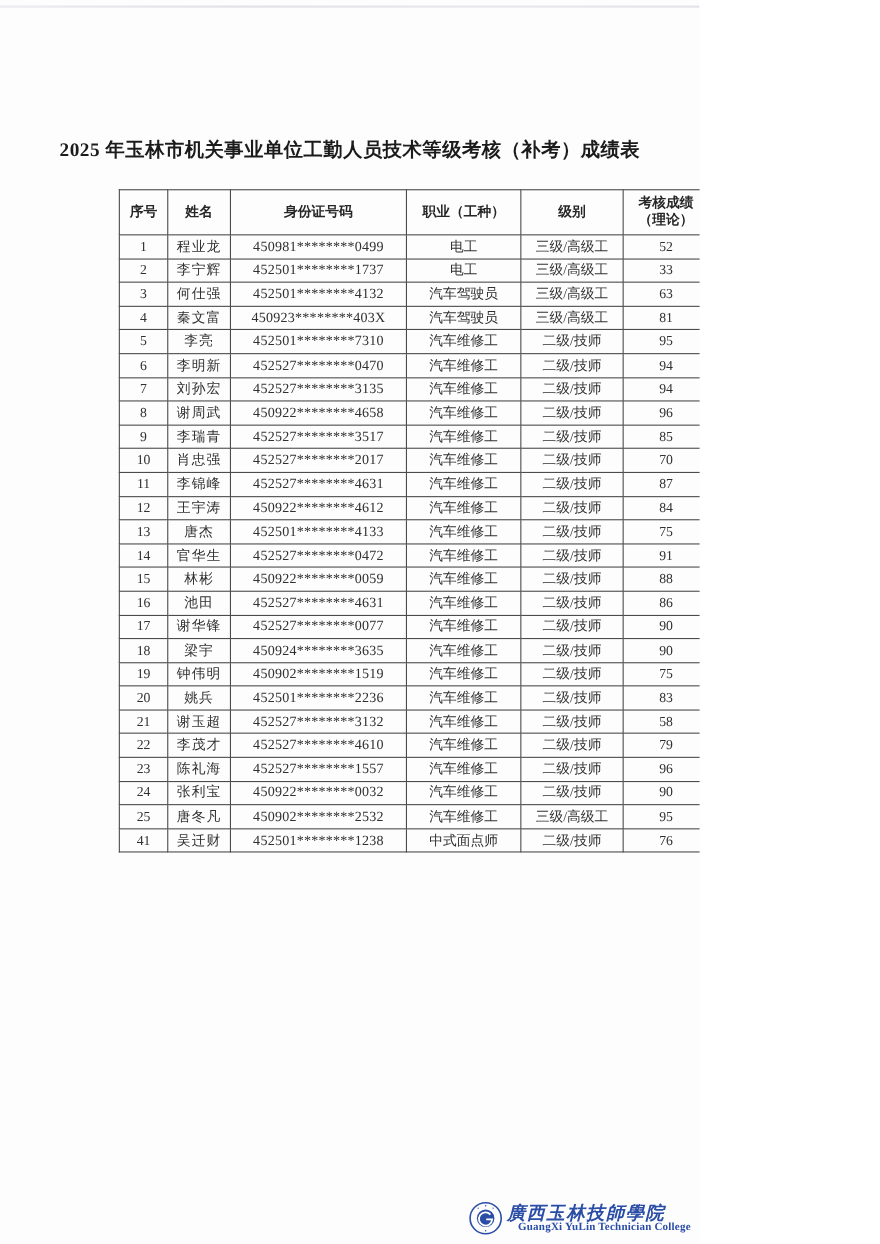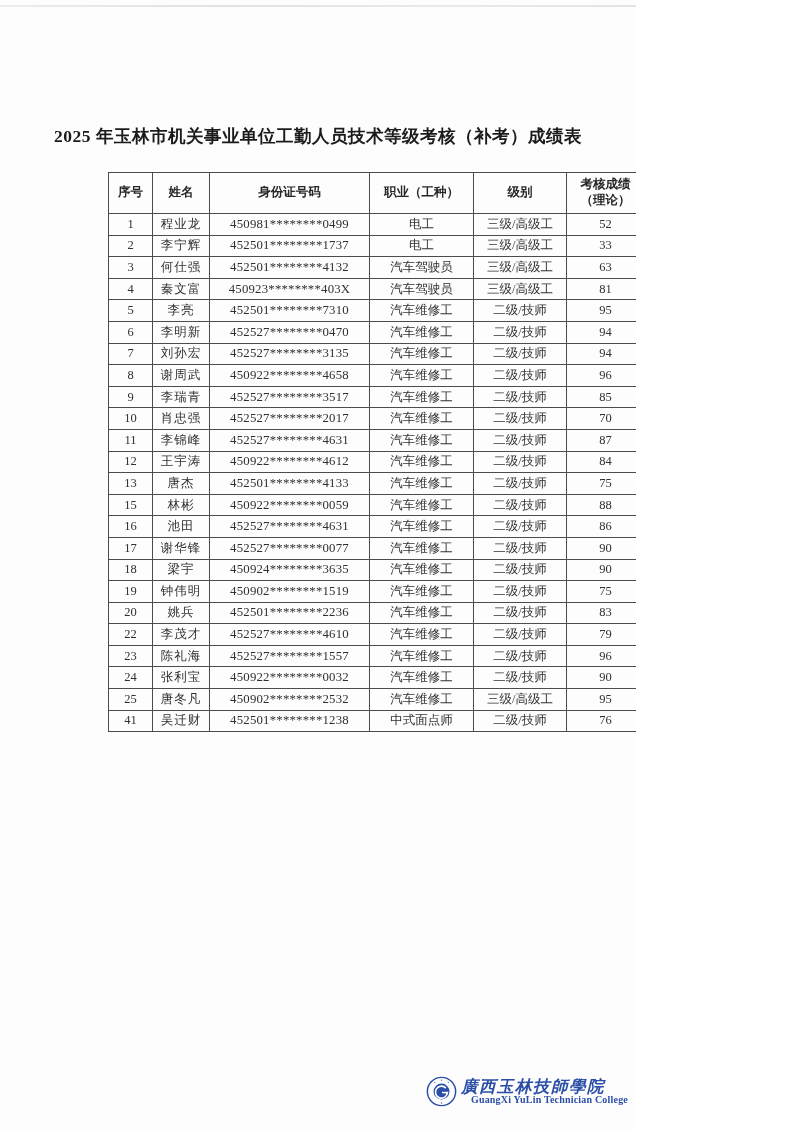--- a/index.html
+++ b/index.html
@@ -72,21 +72,21 @@
   .score-table td.col-id {
     font-size: 12.8px;
     letter-spacing: 0.2px;
   }
   .score-table td.col-name {
     letter-spacing: 1px;
   }
   .footer-logo {
     position: absolute;
     right: 8px;
-    bottom: 24px;
+    bottom: 8px;
     display: flex;
     align-items: center;
     gap: 4px;
   }
   .emblem {
     width: 31px;
     height: 31px;
     flex: 0 0 auto;
   }
   .logo-text {
@@ -254,20 +254,29 @@
           <tr>
             <td class="col-no">13</td>
             <td class="col-name">唐杰</td>
             <td class="col-id">452501********4133</td>
             <td class="col-occupation">汽车维修工</td>
             <td class="col-level">二级/技师</td>
             <td class="col-score">75</td>
             <td class="col-remark"></td>
           </tr>
           <tr>
+            <td class="col-no">14</td>
+            <td class="col-name">官华生</td>
+            <td class="col-id">452527********0472</td>
+            <td class="col-occupation">汽车维修工</td>
+            <td class="col-level">二级/技师</td>
+            <td class="col-score">91</td>
+            <td class="col-remark"></td>
+          </tr>
+          <tr>
             <td class="col-no">15</td>
             <td class="col-name">林彬</td>
             <td class="col-id">450922********0059</td>
             <td class="col-occupation">汽车维修工</td>
             <td class="col-level">二级/技师</td>
             <td class="col-score">88</td>
             <td class="col-remark"></td>
           </tr>
           <tr>
             <td class="col-no">16</td>
@@ -305,20 +314,29 @@
             <td class="col-score">75</td>
             <td class="col-remark"></td>
           </tr>
           <tr>
             <td class="col-no">20</td>
             <td class="col-name">姚兵</td>
             <td class="col-id">452501********2236</td>
             <td class="col-occupation">汽车维修工</td>
             <td class="col-level">二级/技师</td>
             <td class="col-score">83</td>
+            <td class="col-remark"></td>
+          </tr>
+          <tr>
+            <td class="col-no">21</td>
+            <td class="col-name">谢玉超</td>
+            <td class="col-id">452527********3132</td>
+            <td class="col-occupation">汽车维修工</td>
+            <td class="col-level">二级/技师</td>
+            <td class="col-score">58</td>
             <td class="col-remark"></td>
           </tr>
           <tr>
             <td class="col-no">22</td>
             <td class="col-name">李茂才</td>
             <td class="col-id">452527********4610</td>
             <td class="col-occupation">汽车维修工</td>
             <td class="col-level">二级/技师</td>
             <td class="col-score">79</td>
             <td class="col-remark"></td>

